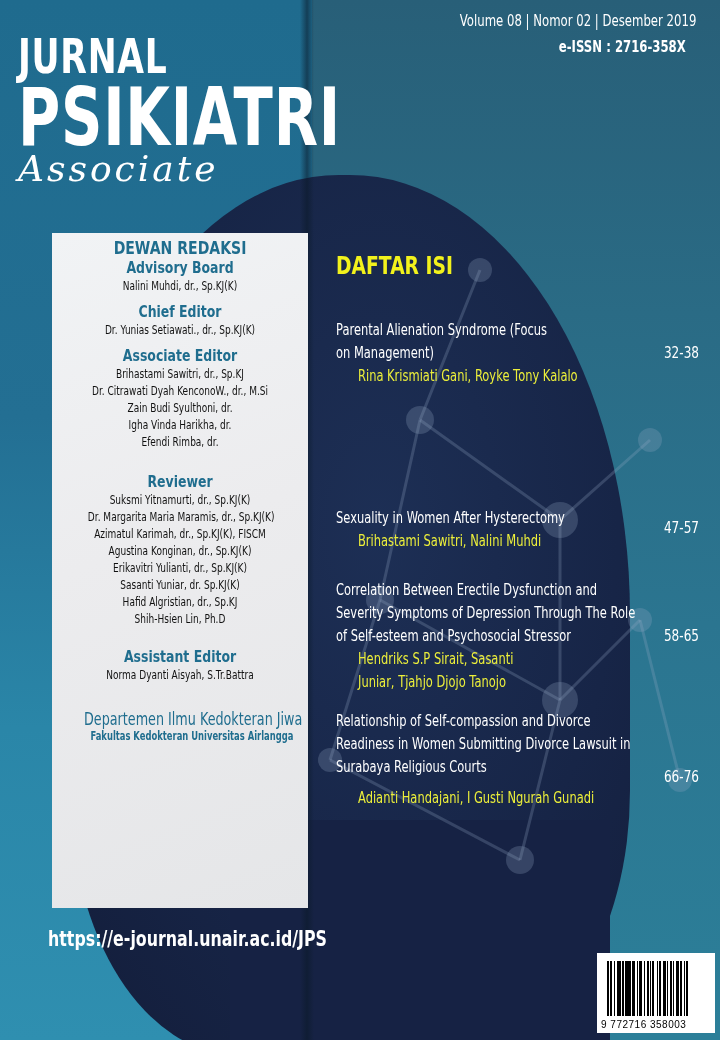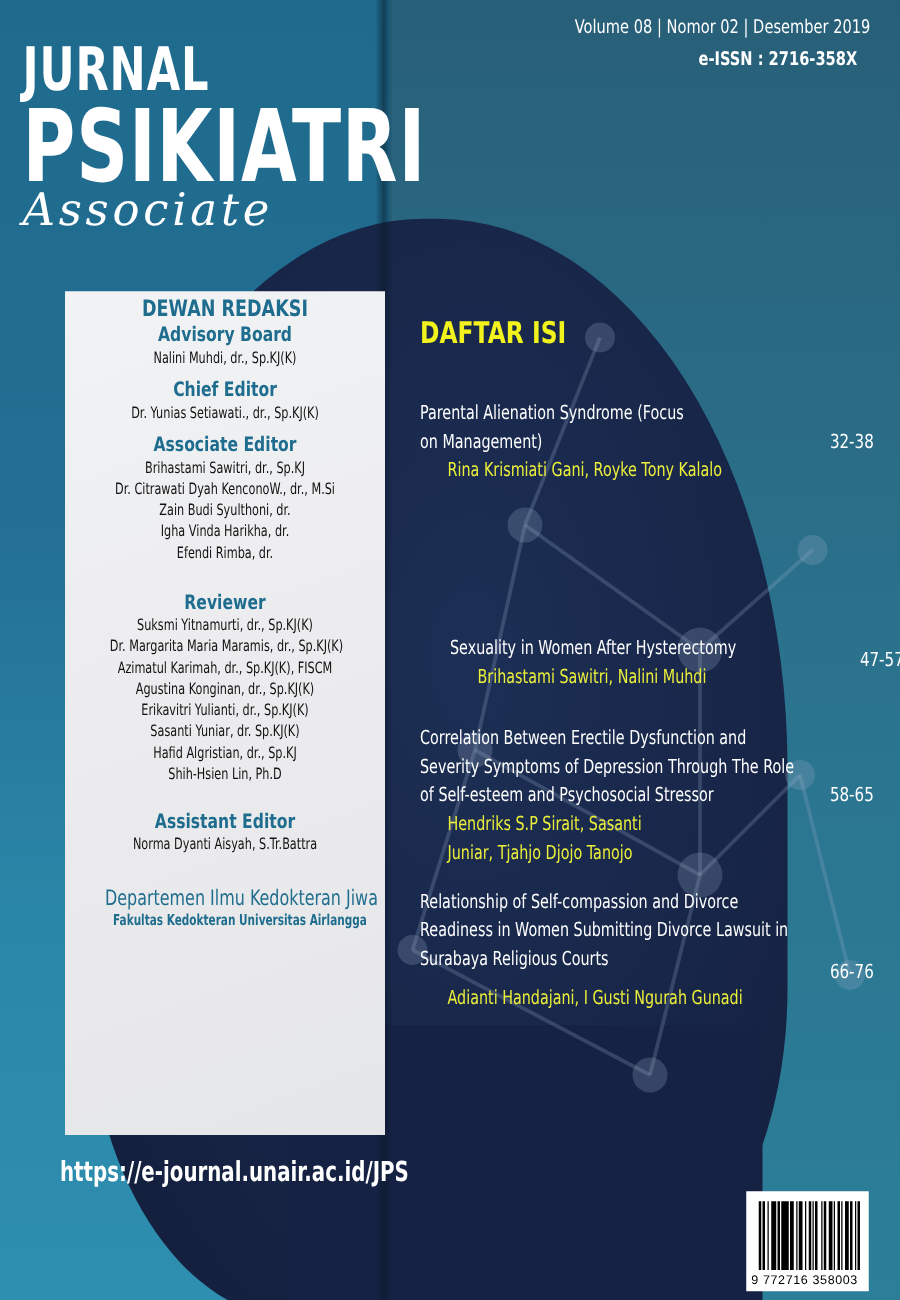--- a/index.html
+++ b/index.html
@@ -41,21 +41,21 @@
     transform:scaleX(.72); transform-origin:left top; white-space:nowrap; }
   .toc-title { position:absolute; left:336px; top:252px; color:#f2f21c; font-weight:bold; font-size:24px; font-family:"DejaVu Sans", sans-serif;
     transform:scaleX(.78); transform-origin:left top; }
   .toc-item { position:absolute; left:336px; width:360px; }
   .toc-item .atitle { display:block; color:#fff; font-size:15.5px; font-family:"DejaVu Sans", sans-serif; line-height:23px;
     width:420px; transform:scaleX(.74); transform-origin:left top; }
   .toc-item .authors { display:block; color:#ecef3a; font-size:15.5px; font-family:"DejaVu Sans", sans-serif; line-height:23px;
     margin-left:22px; width:420px; transform:scaleX(.74); transform-origin:left top; }
   .toc-item .pages { position:absolute; right:-3px; color:#fff; font-size:15.5px; font-family:"DejaVu Sans", sans-serif;
     transform:scaleX(.78); transform-origin:right top; white-space:nowrap; }
-  .barcode { position:absolute; left:597px; top:953px; width:98px; height:80px; background:#fff; }
+  .barcode { position:absolute; left:597px; top:953px; width:118px; height:80px; background:#fff; }
   .bars { position:absolute; left:10px; top:8px; width:94px; height:55px; display:flex; }
   .bars span { display:block; height:100%; }
   .bc-num { position:absolute; left:4px; bottom:3px; font-size:10px; font-family:"Liberation Sans", sans-serif; letter-spacing:.5px; color:#000; white-space:nowrap; }
 </style>
 </head>
 <body>
 
 <div class="cover">
   <div class="right-bg"></div>
   <div class="head"></div>
@@ -140,21 +140,21 @@
 
   <div class="toc-title">DAFTAR ISI</div>
 
   <div class="toc-item" style="top:319px;">
     <span class="atitle" style="width:300px;">Parental Alienation Syndrome (Focus on Management)</span>
     <span class="authors">Rina Krismiati Gani, Royke Tony Kalalo</span>
     <span class="pages" style="top:25px;">32-38</span>
   </div>
 
 
-  <div class="toc-item" style="top:507px;margin-left:24px;">
+  <div class="toc-item" style="top:507px;">
     <span class="atitle">Sexuality in Women After Hysterectomy</span>
     <span class="authors">Brihastami Sawitri, Nalini Muhdi</span>
     <span class="pages" style="top:12px;">47-57</span>
   </div>
 
   <div class="toc-item" style="top:579px;">
     <span class="atitle" style="width:410px;">Correlation Between Erectile Dysfunction and Severity Symptoms of Depression Through The Role of Self-esteem and Psychosocial Stressor</span>
     <span class="authors" style="width:260px;">Hendriks S.P Sirait, Sasanti Juniar, Tjahjo Djojo Tanojo</span>
     <span class="pages" style="top:48px;">58-65</span>
   </div>

